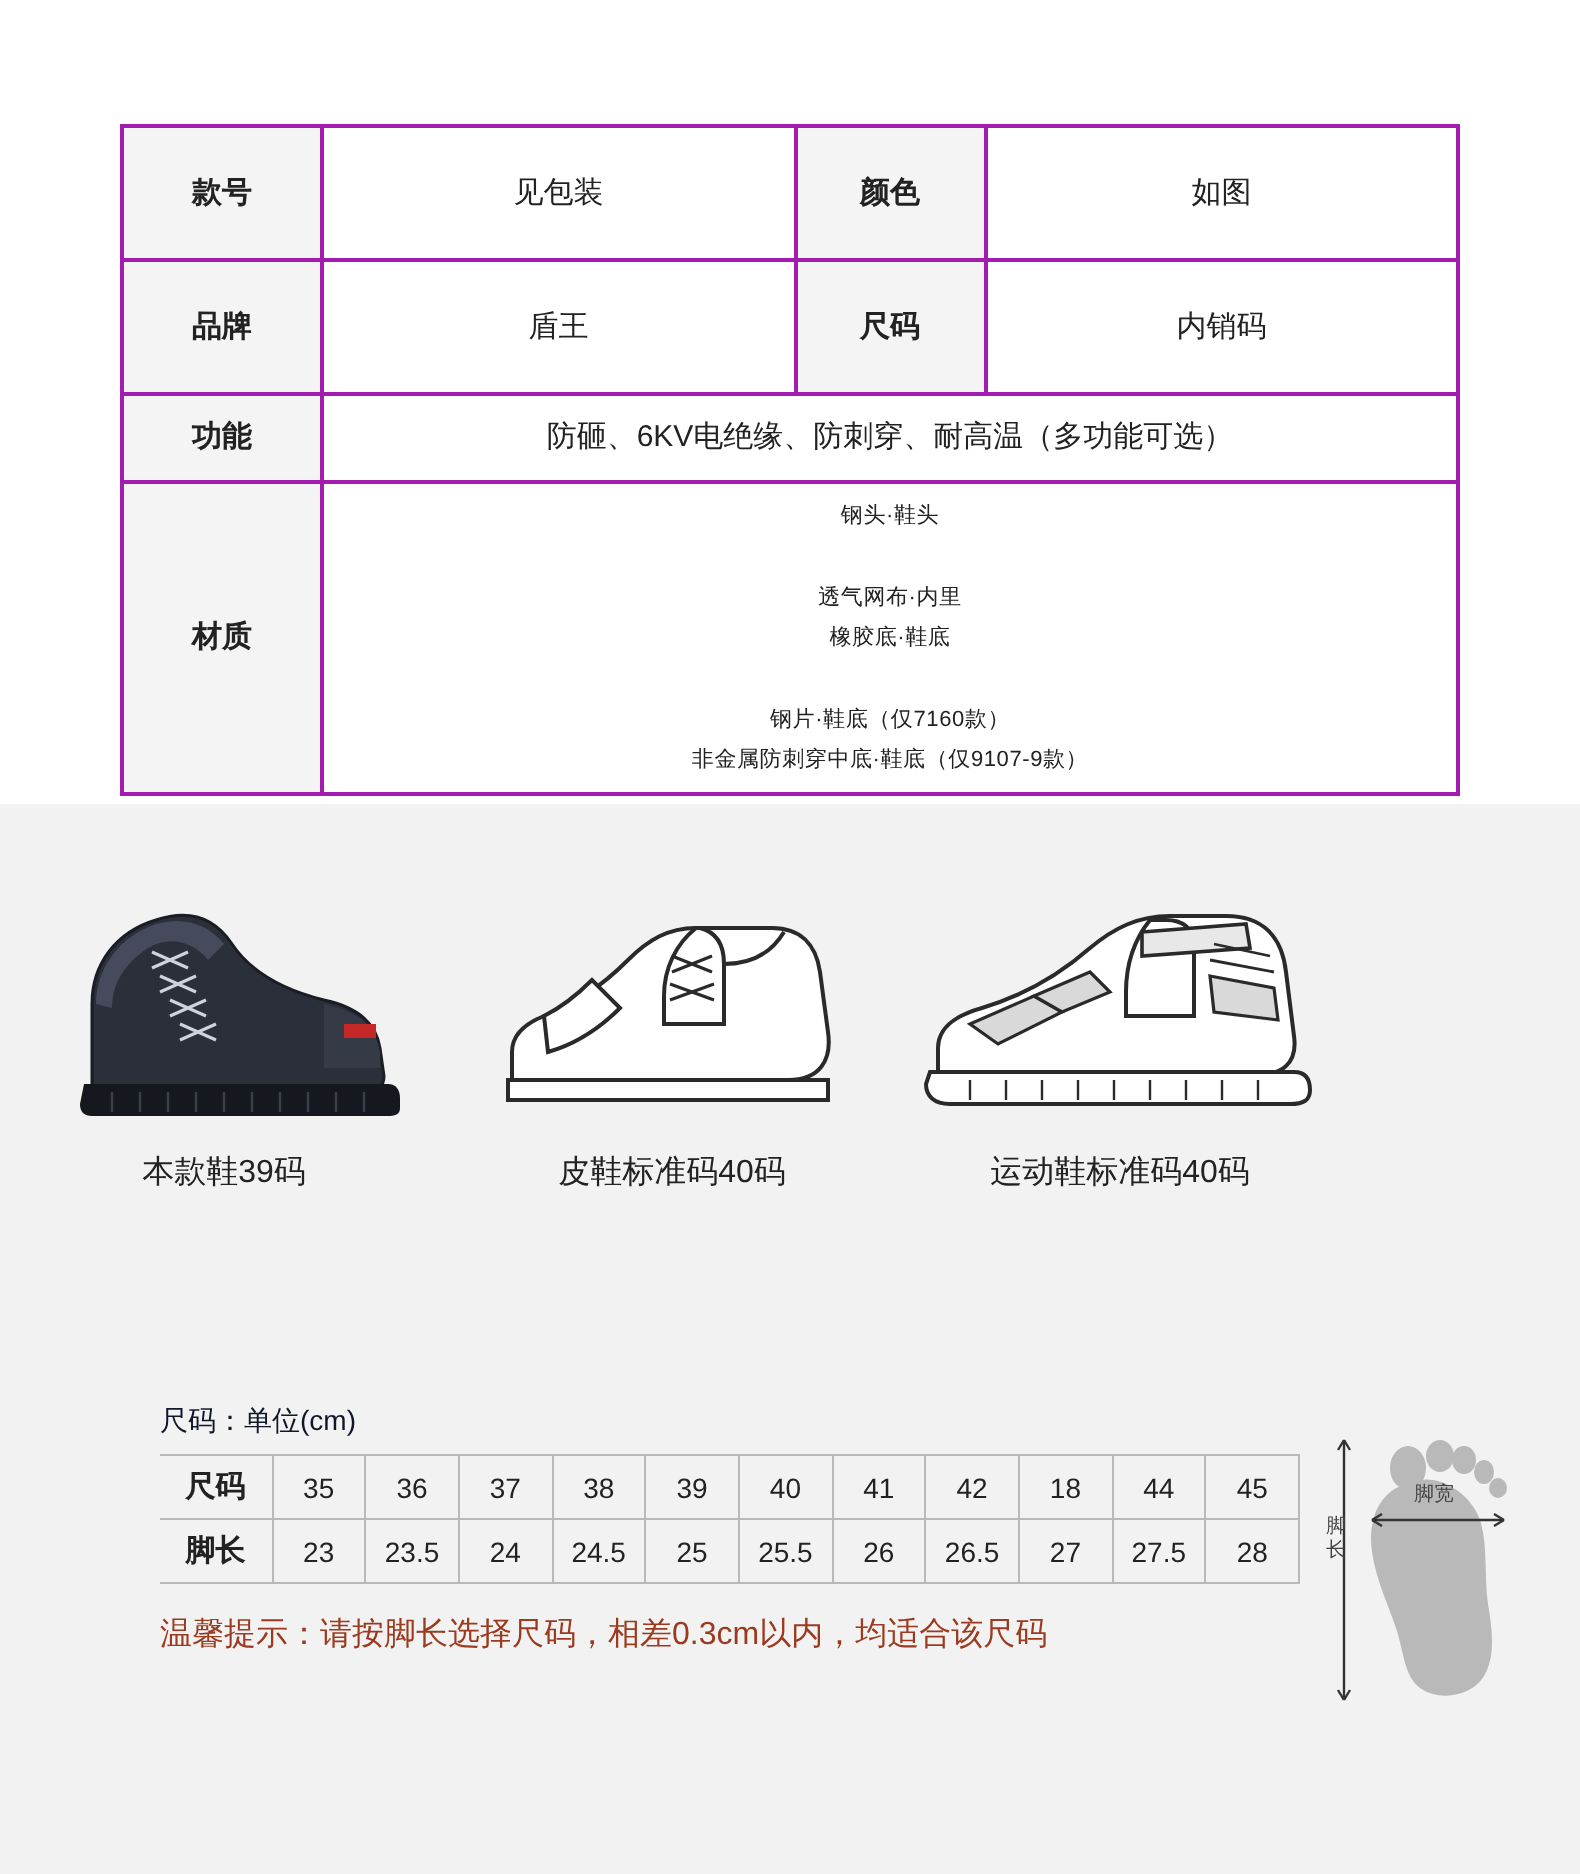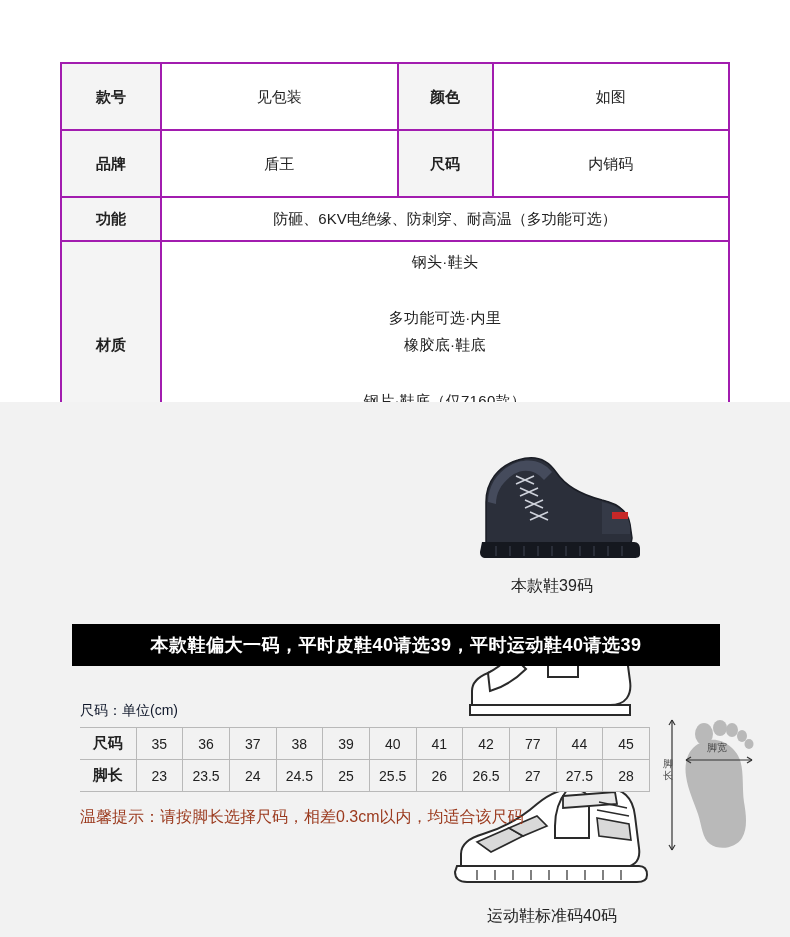--- a/index.html
+++ b/index.html
@@ -49,21 +49,21 @@
   .row1 td, .row2 td { height: 67px; }
   .row3 td { height: 44px; }
   .row4 td { height: 97px; }
   .mat-lines {
     display: block;
     padding: 6px 0;
   }
   .mat-lines span {
     display: block;
     line-height: 1.85;
-    font-size: 15px;
+    font-size: 11px;
     letter-spacing: .3px;
   }
   .mat-lines span .gap { display: inline-block; width: 38px; }
 
   
   .panel {
     position: absolute;
     left: 0;
     top: 402px;
     width: 790px;
@@ -72,22 +72,21 @@
   }
 
   
   .shoes {
     position: absolute;
     left: 0;
     top: 30px;
     width: 672px;
     display: flex;
     justify-content: space-around;
-    align-items: flex-end;
-    flex-direction: column;
+    align-items: flex-start;
   }
   .shoe-cell {
     width: 240px;
     text-align: center;
   }
   .shoe-art {
     height: 130px;
     display: flex;
     align-items: flex-end;
     justify-content: center;
@@ -206,21 +205,21 @@
           <td>内销码</td>
         </tr>
         <tr class="row3">
           <td class="lab">功能</td>
           <td colspan="3">防砸、6KV电绝缘、防刺穿、耐高温（多功能可选）</td>
         </tr>
         <tr class="row4">
           <td class="lab">材质</td>
           <td colspan="3">
             <span class="mat-lines">
-              <span><span>钢头·鞋头</span><span class="gap"></span><span>多功能可选·内里</span></span>
+              <span><span>钢头·鞋头</span><span class="gap"></span><span>透气网布·内里</span></span>
               <span><span>橡胶底·鞋底</span><span class="gap"></span><span>钢片·鞋底（仅7160款）</span></span>
               <span>非金属防刺穿中底·鞋底（仅9107-9款）</span>
             </span>
           </td>
         </tr>
       </tbody>
     </table>
   </div>
 
   <div class="panel">
@@ -320,38 +319,37 @@
               <path d="M138 98 L138 108"></path>
                 <path d="M156 98 L156 108"></path>
                 <path d="M174 98 L174 108"></path>
             </g>
           </svg>
         </div>
         <div class="shoe-cap">运动鞋标准码40码</div>
       </div>
     </div>
 
-    <div class="banner">本款鞋偏大一码，平时皮鞋40请选39，平时运动鞋40请选39</div>
 
     <div class="size-title">尺码：单位(cm)</div>
 
     <div class="size-table-wrap">
       <table class="sizes">
         <tbody>
           <tr>
             <td class="hd">尺码</td>
             <td>35</td>
             <td>36</td>
             <td>37</td>
             <td>38</td>
             <td>39</td>
             <td>40</td>
             <td>41</td>
             <td>42</td>
-            <td>77</td>
+            <td>18</td>
             <td>44</td>
             <td>45</td>
           </tr>
           <tr>
             <td class="hd">脚长</td>
             <td>23</td>
             <td>23.5</td>
             <td>24</td>
             <td>24.5</td>
             <td>25</td>

